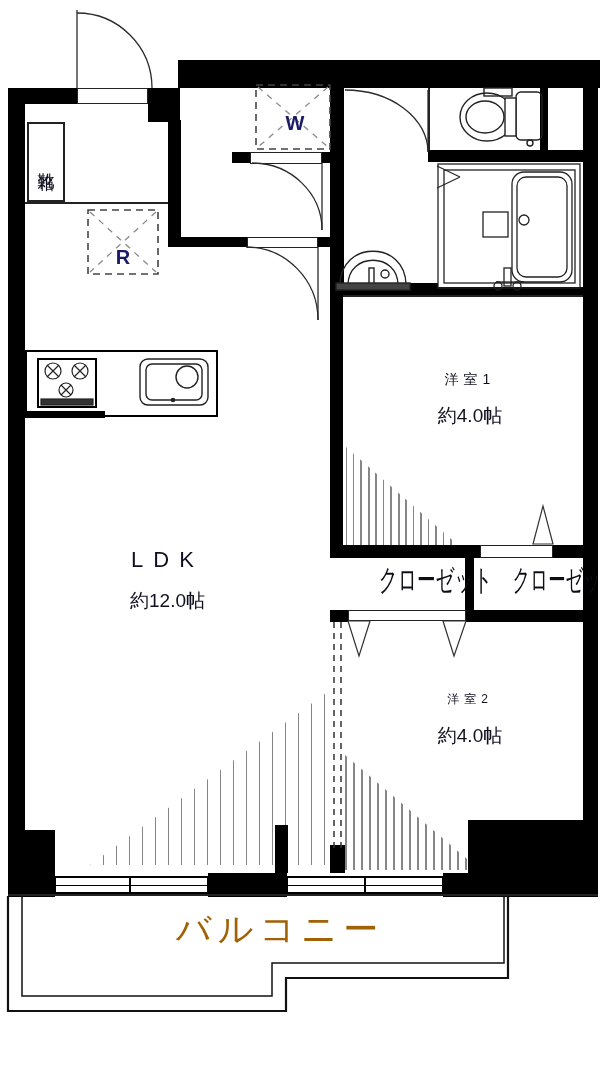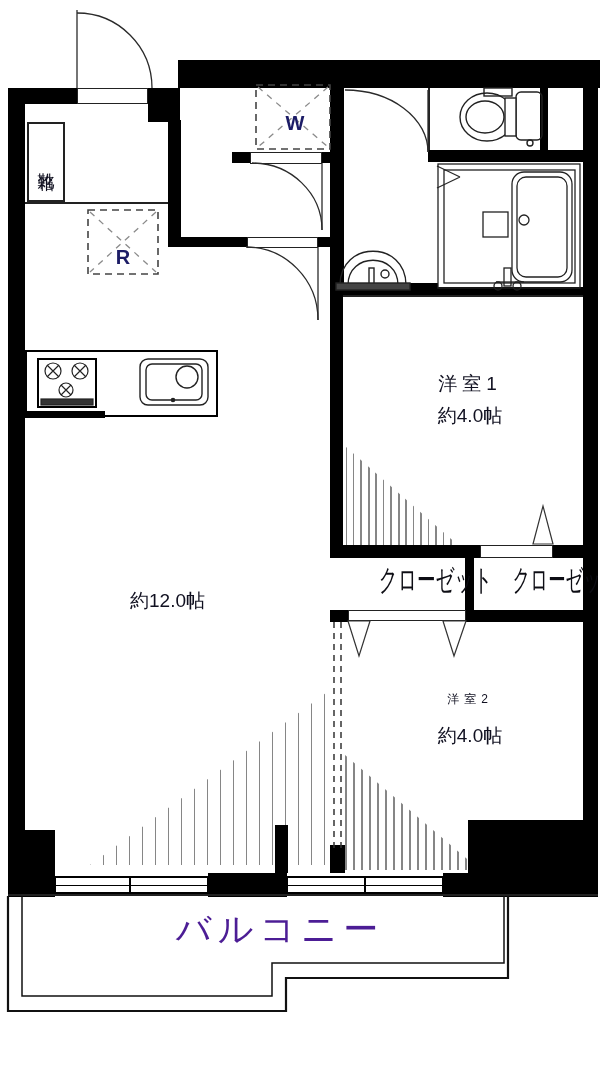--- a/index.html
+++ b/index.html
@@ -189,30 +189,31 @@
     </g>
   </svg>
 
   <div class="shoebox">
     <span>靴箱</span>
   </div>
 
   <div class="lbl navy" style="left:285px;top:112px;width:20px;font-size:20px">W</div>
   <div class="lbl navy" style="left:112px;top:246px;width:22px;font-size:20px">R</div>
 
+  <div class="lbl" style="left:95px;top:547px;width:145px;font-size:22px;letter-spacing:10px">LDK</div>
   <div class="lbl" style="left:85px;top:588px;width:165px;font-size:19px">約12.0帖</div>
 
-  <div class="lbl" style="left:395px;top:371px;width:150px;font-size:19px;letter-spacing:5px">洋室1</div>
+  <div class="lbl" style="left:395px;top:371px;width:150px;font-size:14px;letter-spacing:5px">洋室1</div>
   <div class="lbl" style="left:395px;top:403px;width:150px;font-size:19px">約4.0帖</div>
 
   <div class="lbl" style="left:395px;top:691px;width:150px;font-size:12px;letter-spacing:5px">洋室2</div>
   <div class="lbl" style="left:395px;top:723px;width:150px;font-size:19px">約4.0帖</div>
 
   <div class="lbl" style="left:344px;top:552px;width:121px;height:56px;line-height:56px">
     <span class="cond">クローゼット</span>
   </div>
   <div class="lbl" style="left:474px;top:552px;width:110px;height:56px;line-height:56px">
     <span class="cond" style="transform:scaleX(.58)">クローゼット</span>
   </div>
 
-  <div class="lbl" style="left:60px;top:906px;width:440px;font-size:35px;letter-spacing:6px;color:#4c1d95">バルコニー</div>
+  <div class="lbl" style="left:60px;top:906px;width:440px;font-size:35px;letter-spacing:6px;color:#a16207">バルコニー</div>
 
 </div>
 
 </body></html>

